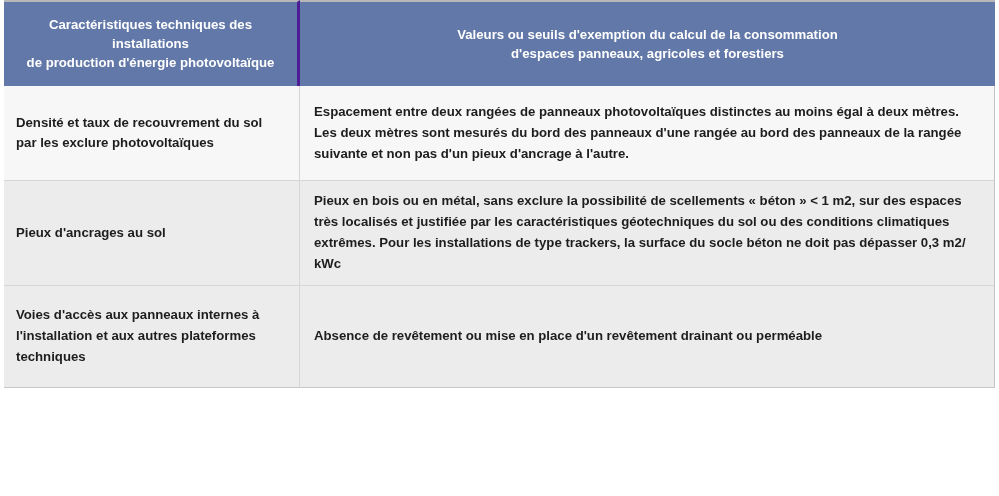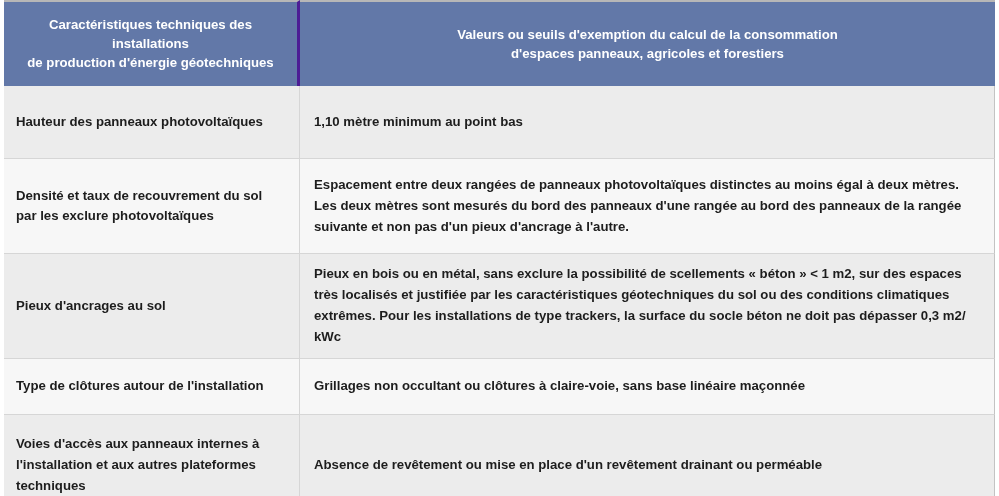--- a/index.html
+++ b/index.html
@@ -92,44 +92,36 @@
 </style>
 </head>
 <body>
 
 <div class="table-wrap">
   <table class="spec-table">
     <thead>
       <tr>
         <th class="head-cell head-left">
           <span>Caractéristiques techniques des installations</span><br>
-          <span>de production d'énergie géotechniques</span>
+          <span>de production d'énergie photovoltaïque</span>
         </th>
         <th class="head-cell head-right">
           <span>Valeurs ou seuils d'exemption du calcul de la consommation</span><br>
           <span>d'espaces panneaux, agricoles et forestiers</span>
         </th>
       </tr>
     </thead>
     <tbody>
-      <tr class="row-shade row-h1">
-        <td class="cell cell-left">Hauteur des panneaux photovoltaïques</td>
-        <td class="cell cell-right">1,10 mètre minimum au point bas</td>
-      </tr>
       <tr class="row-plain row-h2">
         <td class="cell cell-left">Densité et taux de recouvrement du sol par les exclure photovoltaïques</td>
         <td class="cell cell-right">Espacement entre deux rangées de panneaux photovoltaïques distinctes au moins égal à deux mètres. Les deux mètres sont mesurés du bord des panneaux d'une rangée au bord des panneaux de la rangée suivante et non pas d'un pieux d'ancrage à l'autre.</td>
       </tr>
       <tr class="row-shade row-h3">
         <td class="cell cell-left">Pieux d'ancrages au sol</td>
         <td class="cell cell-right">Pieux en bois ou en métal, sans exclure la possibilité de scellements « béton » &lt; 1 m2, sur des espaces très localisés et justifiée par les caractéristiques géotechniques du sol ou des conditions climatiques extrêmes. Pour les installations de type trackers, la surface du socle béton ne doit pas dépasser 0,3 m2/ kWc</td>
-      </tr>
-      <tr class="row-plain row-h4">
-        <td class="cell cell-left">Type de clôtures autour de l'installation</td>
-        <td class="cell cell-right">Grillages non occultant ou clôtures à claire-voie, sans base linéaire maçonnée</td>
       </tr>
       <tr class="row-shade row-h5">
         <td class="cell cell-left">Voies d'accès aux panneaux internes à l'installation et aux autres plateformes techniques</td>
         <td class="cell cell-right">Absence de revêtement ou mise en place d'un revêtement drainant ou perméable</td>
       </tr>
     </tbody>
   </table>
 </div>
 
 </body></html>

